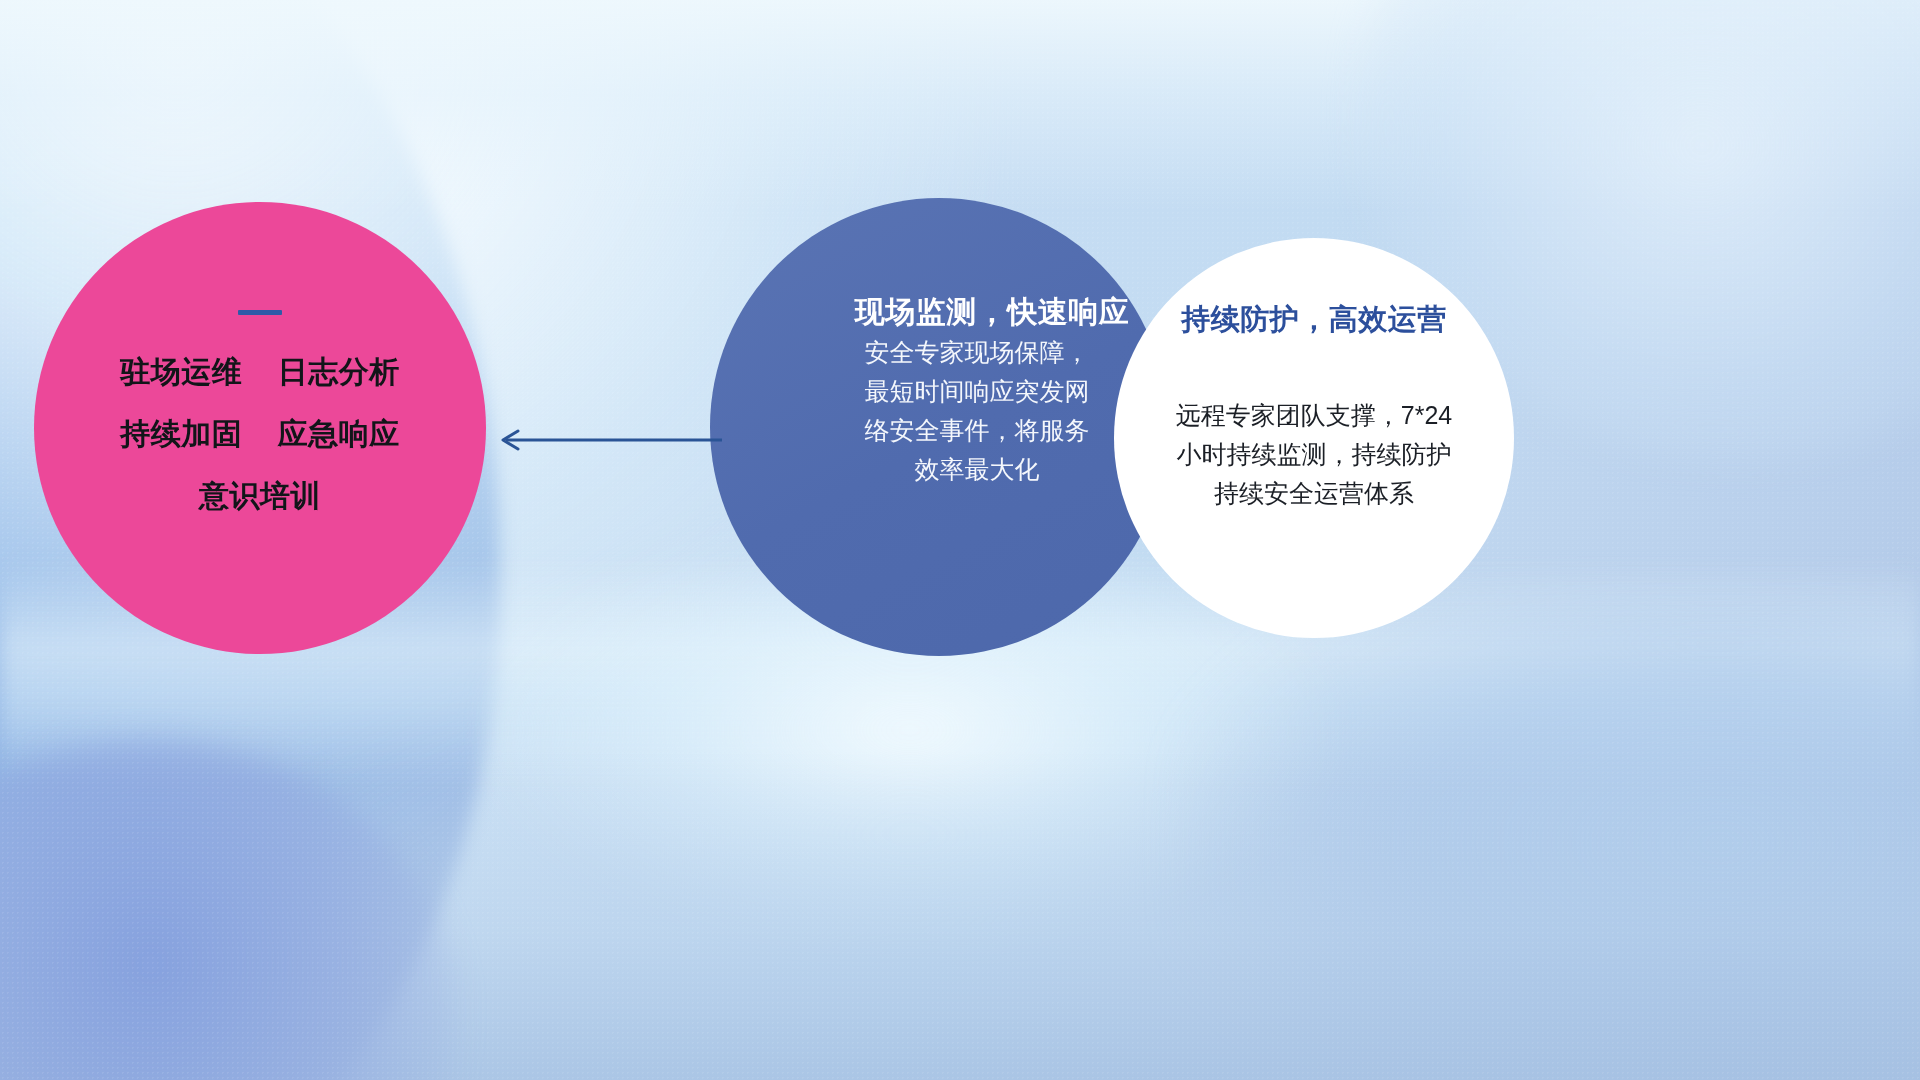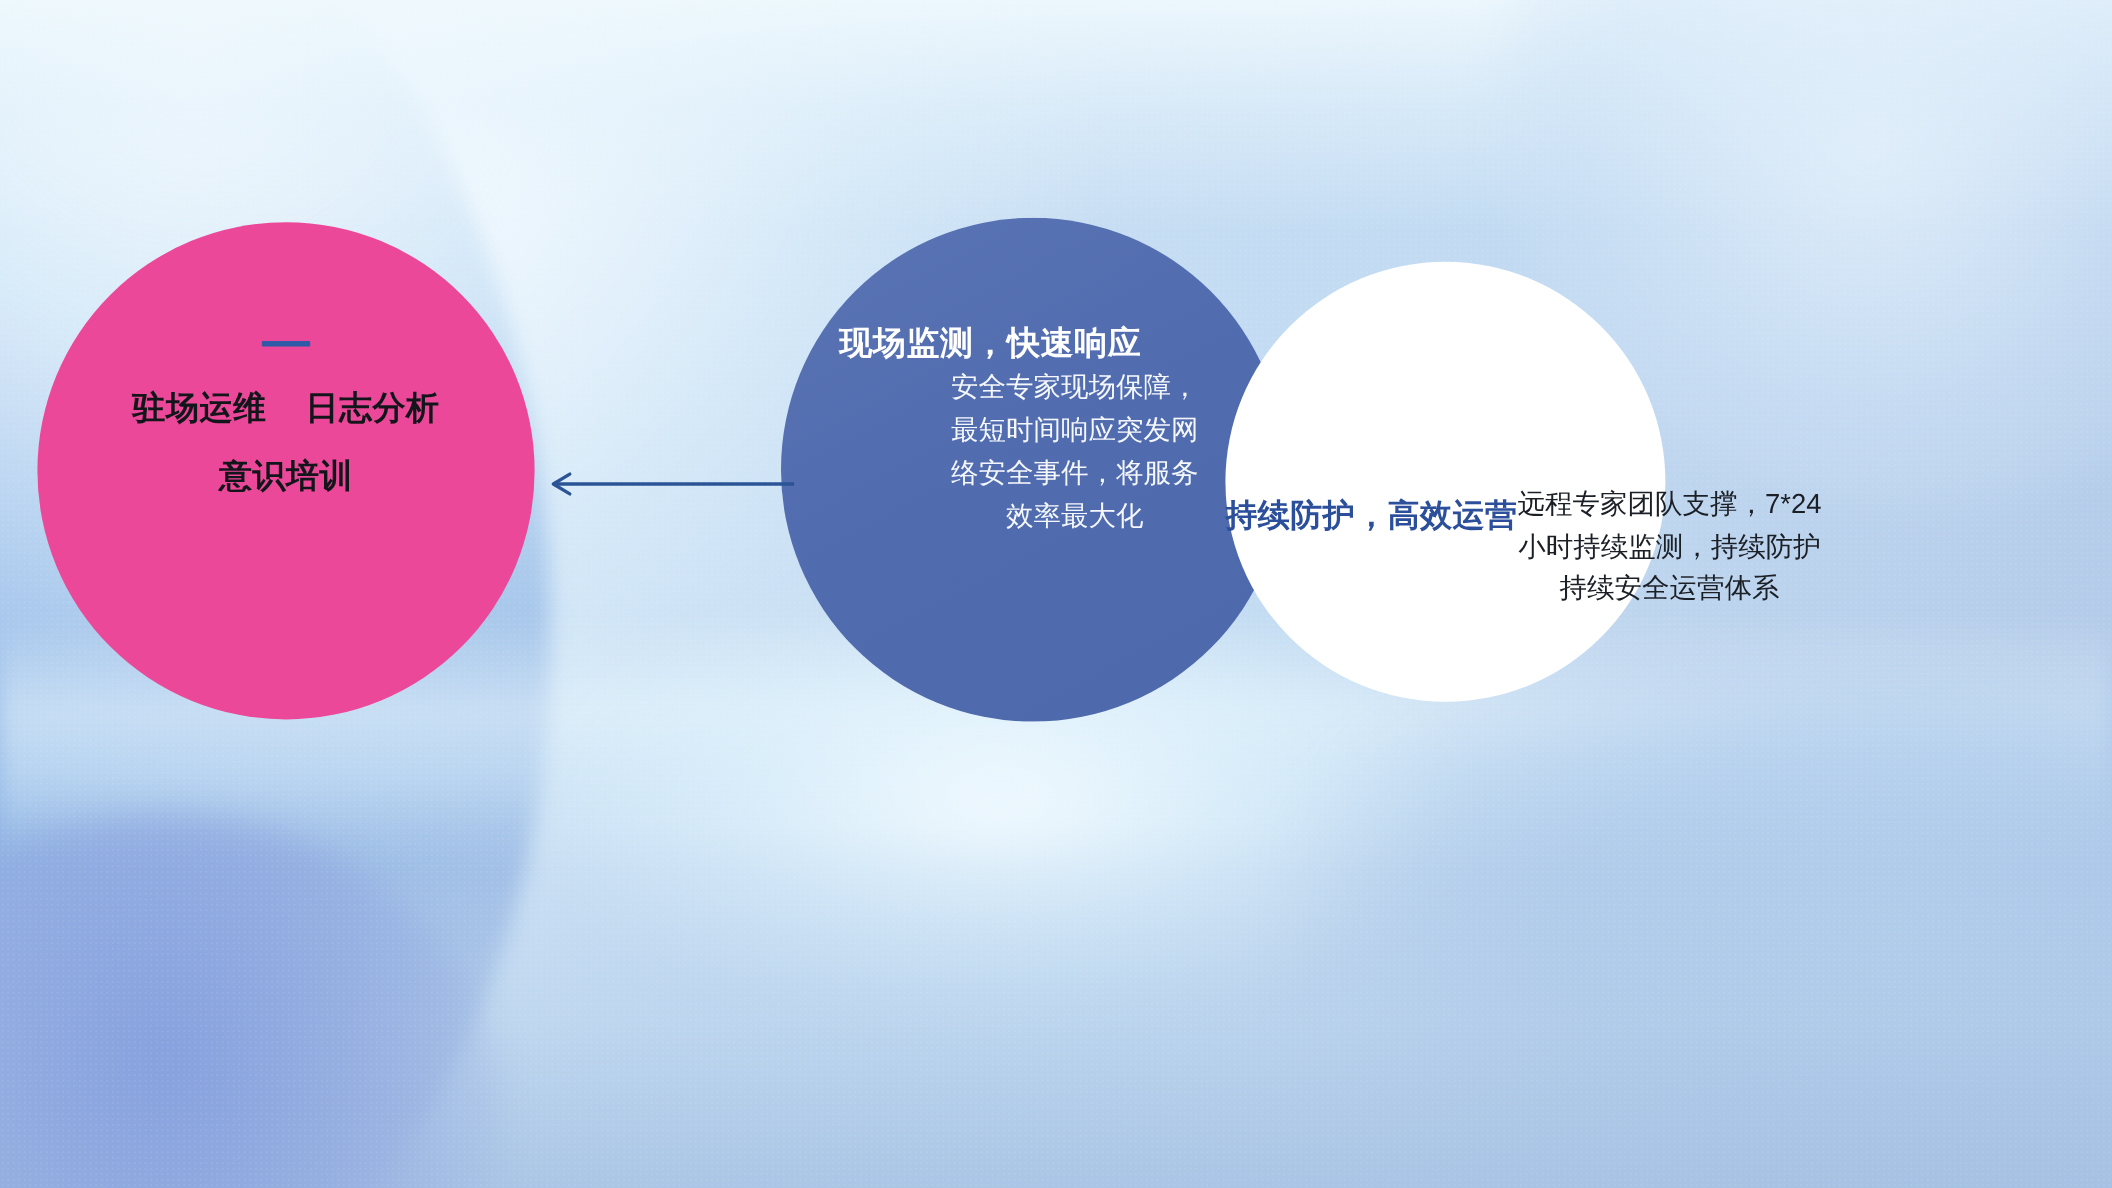--- a/index.html
+++ b/index.html
@@ -183,41 +183,41 @@
   .left-line {
     font-size:30px; font-weight:bold; color:#121519;
     letter-spacing:.5px; line-height:1; margin-bottom:32px;
     white-space:pre;
   }
   .left-line:last-child { margin-bottom:0;margin-top:32px; }
 
   
   .mid-inner {
     position:absolute; left:0; top:0; width:458px; height:458px;
-    display:flex; flex-direction:column; 
+    display:flex; flex-direction:column; align-items:center;
     padding-top:94px;
   }
   .mid-title {
     font-size:30px; font-weight:bold; color:#ffffff;
     letter-spacing:.5px; white-space:nowrap;
     position:relative; left:53px;
     z-index:6;
   }
   .mid-body {
     text-align:center;
     font-size:25px; line-height:1.56; color:#f4f7fc;
     position:relative; left:38px;
     z-index:6;
   }
   .mid-body div { white-space:nowrap; }
 
   
   .right-inner {
     position:absolute; left:0; top:0; width:400px; height:400px;
-    display:flex; flex-direction:row; align-items:center;
+    display:flex; flex-direction:column; align-items:center;
     padding-top:62px;
   }
   .right-title {
     font-size:29px; font-weight:bold; color:#2c4f9c;
     letter-spacing:.5px; white-space:nowrap;
   }
   .right-body {
     margin-top:56px; text-align:center;
     font-size:25px; line-height:1.55; color:#1b1f26;
   }
@@ -247,20 +247,21 @@
   <div class="bg-dots"></div>
 </div>
 
 <div id="stage">
 
   <div class="circle circle-left">
     <div class="left-inner">
       <div class="dash-sep"></div>
       <div class="left-lines">
         <div class="left-line">驻场运维    日志分析</div>
+        <div class="left-line">持续加固    应急响应</div>
         <div class="left-line">意识培训</div>
       </div>
     </div>
   </div>
 
   <div class="connector">
     <svg width="232" height="24" viewBox="0 0 232 24" xmlns="http://www.w3.org/2000/svg">
       <line x1="16" y1="12" x2="232" y2="12" stroke="#2a5496" stroke-width="3"></line>
       <polyline points="28,3 13,12 28,21" fill="none" stroke="#2a5496" stroke-width="3" stroke-linecap="round" stroke-linejoin="round"></polyline>
     </svg>

